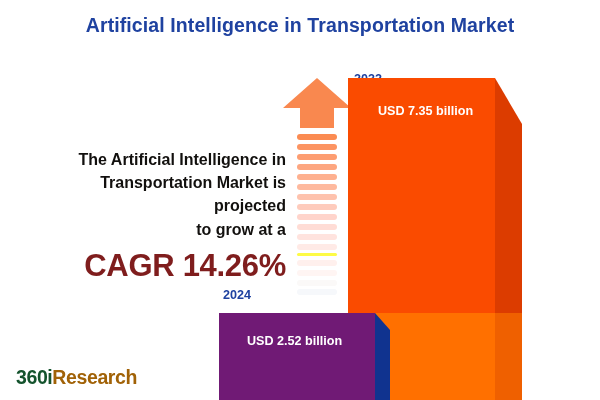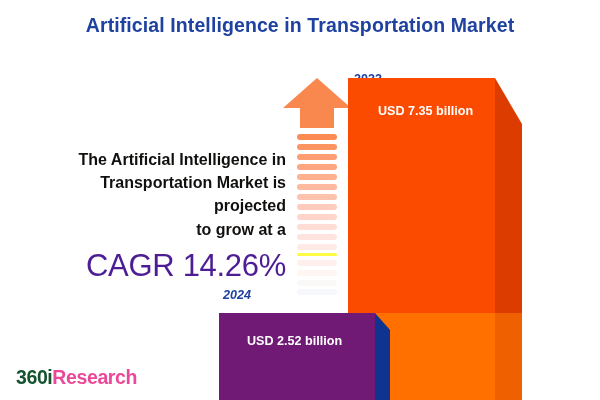--- a/index.html
+++ b/index.html
@@ -41,22 +41,22 @@
   }
   #caption-text {
     font-size: 16px;
     font-weight: bold;
     color: #12100e;
     line-height: 1.45;
   }
   #cagr-value {
     margin-top: 9px;
     font-size: 31px;
-    font-weight: normal;
-    color: #4c1d95;
+    font-weight: bold;
+    color: #7f1d1d;
     letter-spacing: -0.3px;
     line-height: 1.05;
   }
 
   
   #growth-arrow {
     position: absolute;
     left: 281px;
     top: 76px;
     width: 72px;
@@ -147,33 +147,33 @@
   #value-2032 { left: 30px; top: 26px; }
   #value-2024 { left: 28px; top: 21px; }
 
   .bar-year {
     position: absolute;
     color: #1f42a0;
     font-size: 12.6px;
     font-weight: bold;
   }
   #year-2032 { left: 354px; top: 56px; margin-top: 16px; }
-  #year-2024 { left: 223px; top: 288px; font-style: italic; }
+  #year-2024 { left: 223px; top: 288px; }
 
   
   #brand-logo {
     position: absolute;
     left: 16px;
     top: 366px;
     font-size: 19.5px;
     font-weight: bold;
     letter-spacing: -0.4px;
   }
   .logo-orange { color: #14532d; }
-  .logo-blue   { color: #ec4899; }
+  .logo-blue   { color: #a16207; }
 </style>
 </head>
 <body>
 
 <div id="canvas">
 
   <div id="chart-title">Artificial Intelligence in Transportation Market</div>
 
   <div id="caption-block">
     <div id="caption-text">

